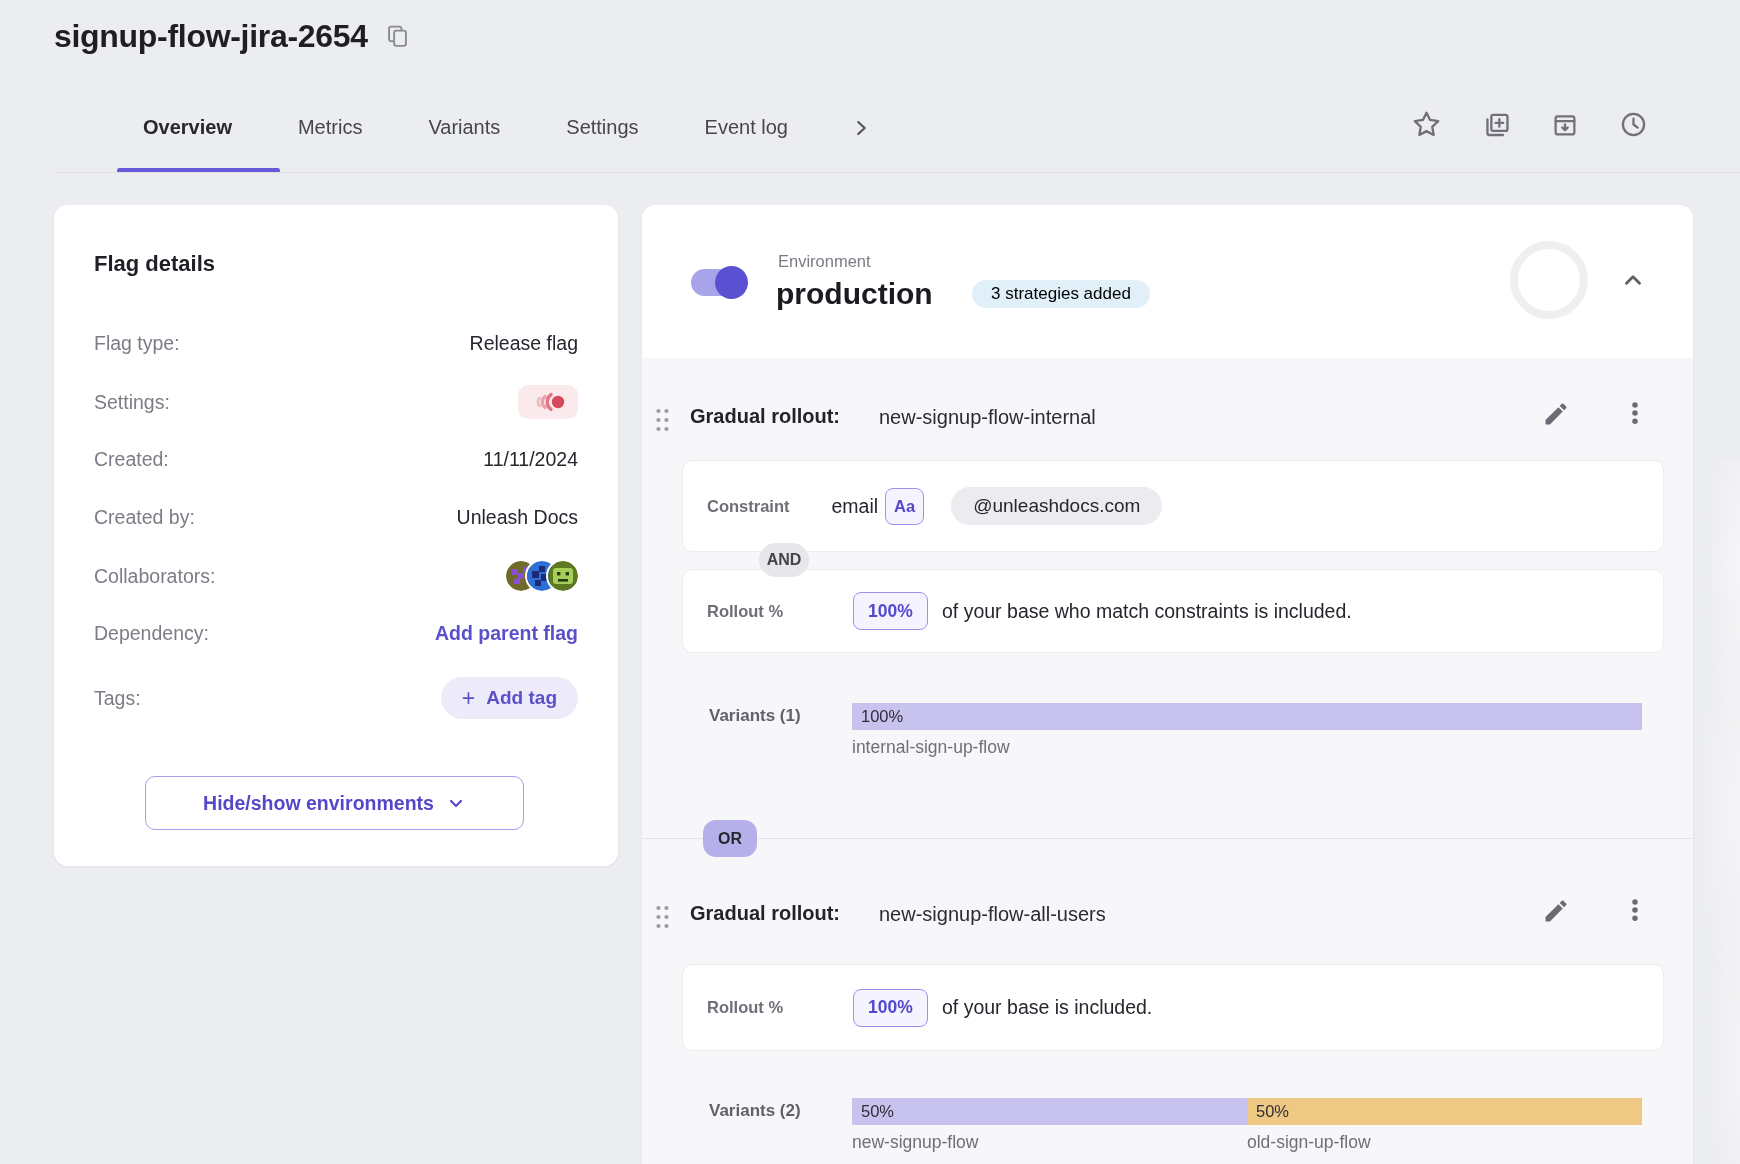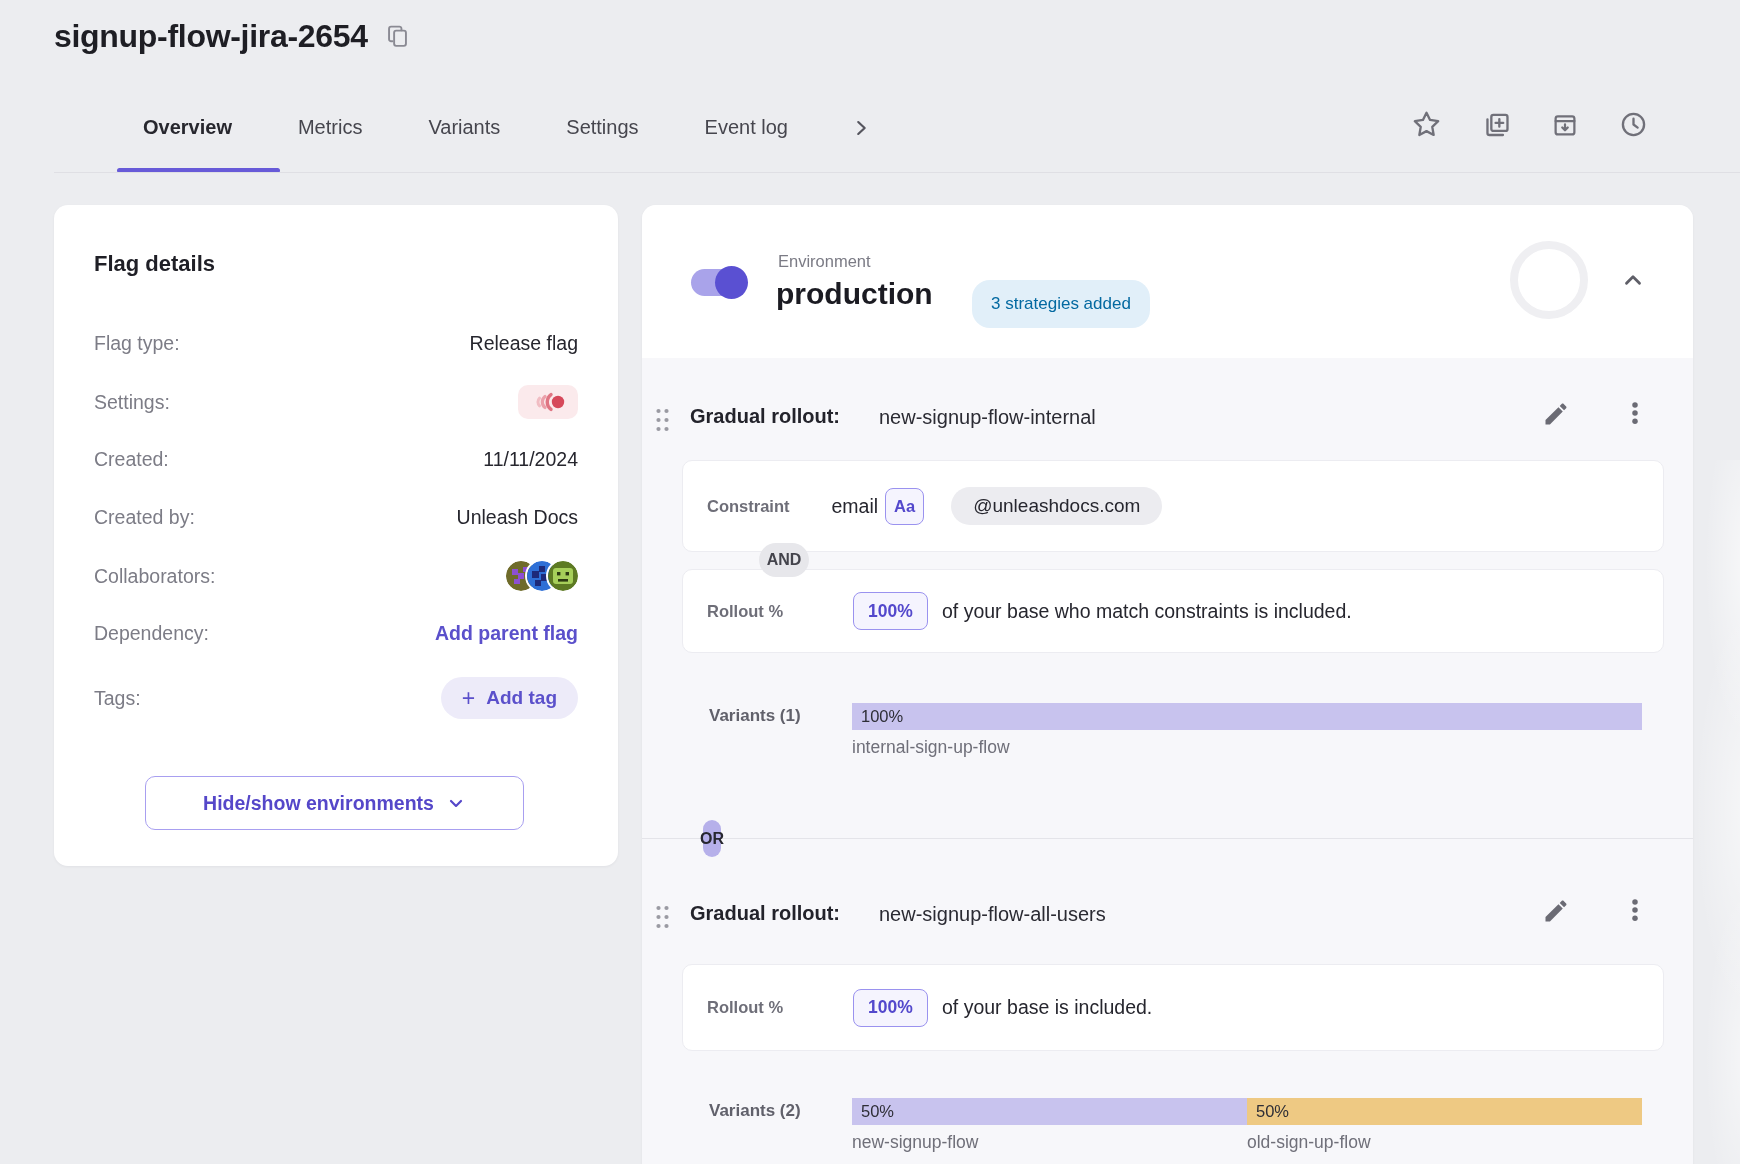--- a/index.html
+++ b/index.html
@@ -56,22 +56,22 @@
     position:absolute; left:642px; top:205px; width:1051px; height:959px;
     background:#f7f7fa; border-radius:14px 14px 0 0; box-shadow:0 1px 3px rgba(20,20,40,.05); overflow:hidden;
   }
   .env-header { position:absolute; left:0; top:0; width:100%; height:153px; background:#fff; }
   .toggle { position:absolute; left:49px; top:62px; width:54px; height:30px; cursor:pointer; }
   .toggle-track { position:absolute; left:0; top:2px; width:52px; height:27px; border-radius:14px; background:#a9a3ea; }
   .toggle-knob { position:absolute; right:-3px; top:-1px; width:33px; height:33px; border-radius:50%; background:#5a50d2; }
   .env-label { position:absolute; left:136px; top:47px; font-size:16.5px; color:#7b7b85; }
   .env-name { position:absolute; left:134px; top:72px; font-size:30px; font-weight:700; color:#1b1b22; }
   .strategies-badge {
-    position:absolute; left:330px; top:75px; height:48px; border-radius:18px; background:#e1eff9;
-    display:flex; align-items:center; padding:0 19px; font-size:17px; color:#0369a1;
+    position:absolute; left:330px; top:75px; height:28px; border-radius:18px; background:#e1eff9;
+    display:flex; align-items:center; padding:0 19px; font-size:17px; color:#000000;
   }
   .env-ring { position:absolute; left:868px; top:36px; width:78px; height:78px; border-radius:50%; border:8px solid #efeff2; }
   .env-collapse { position:absolute; left:978px; top:62px; }
 
   .drag-handle { position:absolute; left:12px; }
   .strategy-type { position:absolute; left:48px; font-size:20px; font-weight:700; color:#23232b; }
   .strategy-name { position:absolute; left:237px; font-size:20px; color:#2b2b33; }
   .edit-btn { position:absolute; left:900px; }
   .kebab-btn { position:absolute; left:978px; }
 
@@ -100,21 +100,21 @@
   .rollout-text { position:absolute; left:259px; font-size:19.5px; color:#26262e; }
   .rb-label { position:absolute; left:24px; font-size:16.5px; font-weight:700; color:#6e6e78; }
 
   .connector-and {
     position:absolute; left:77px; top:338px; width:50px; height:34px; z-index:2;
     background:#e7e7eb; border-radius:17px; display:flex; align-items:center; justify-content:center;
     font-size:16px; font-weight:600; color:#44444c;margin-left:40px;
   }
   .or-divider { position:absolute; left:0; top:633px; width:100%; height:1px; background:#e4e4e9; }
   .connector-or {
-    position:absolute; left:61px; top:615px; width:18px; height:37px; z-index:2;
+    position:absolute; left:61px; top:615px; width:54px; height:37px; z-index:2;
     background:#b6b0ea; border-radius:13px; display:flex; align-items:center; justify-content:center;
     font-size:16px; font-weight:600; color:#27272f;
   }
 
   .variants-label { position:absolute; left:67px; font-size:17px; font-weight:700; color:#61616b; }
   .vwrap { position:absolute; left:210px; width:790px; }
   .vbar { display:flex; height:27px; overflow:hidden; }
   .vseg { height:100%; }
   .vpct { font-size:16.5px; color:#2e2e36; padding-left:9px; line-height:27px; display:inline-block; }
   .vcaps { display:flex; margin-top:7px; }

